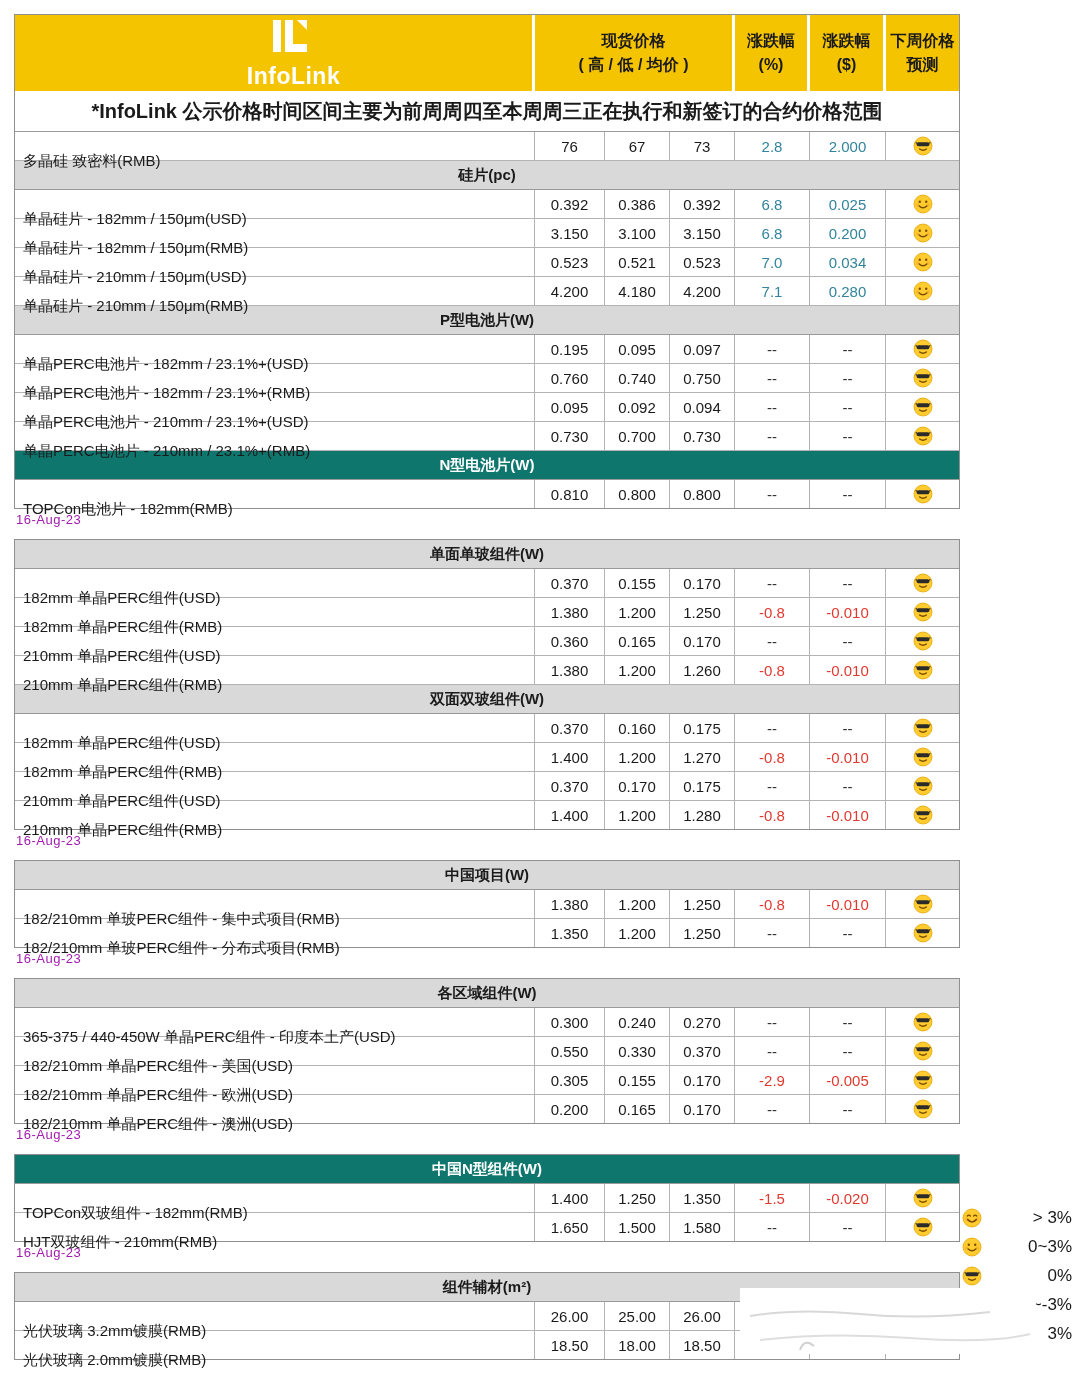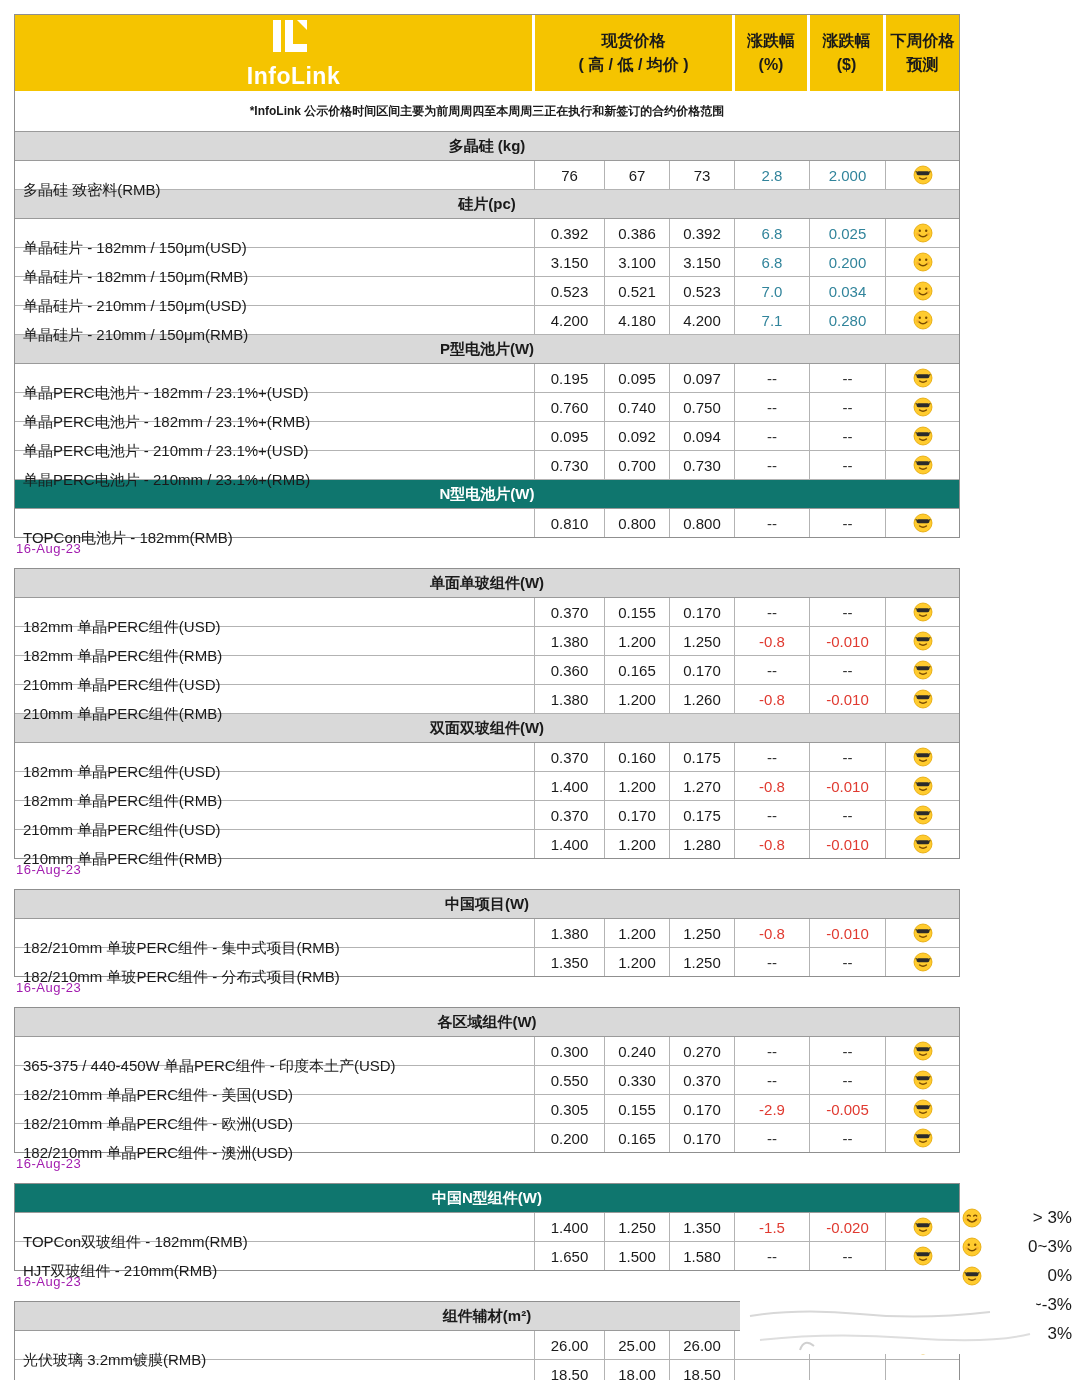--- a/index.html
+++ b/index.html
@@ -18,21 +18,21 @@
   .ycell.brandcell{flex:0 0 517px;flex-direction:column;justify-content:flex-start;padding-left:30px;box-sizing:border-box;}
   .ycell.pricecell{flex:0 0 197px;}
   .ycell.pctcell{flex:0 0 72px;}
   .ycell.usdcell{flex:0 0 73px;}
   .ycell.fcastcell{flex:1 1 auto;}
   .brand-text{margin-left:10px;color:#fff;text-align:left;}
   .brand-name{font-size:23px;font-weight:bold;color:#fff;letter-spacing:0.5px;line-height:1.05;}
   .brand-sub{font-size:9px;color:rgba(255,255,255,0.8);letter-spacing:2.5px;font-weight:bold;text-align:right;}
   
   .note-row{height:40px;display:flex;align-items:center;justify-content:center;
-    font-weight:bold;font-size:12px;border-bottom:1px solid #9a9a9a;background:#fff;}
+    font-weight:bold;font-size:20px;border-bottom:1px solid #9a9a9a;background:#fff;}
   
   .sec-header{height:28px;display:flex;align-items:center;justify-content:center;
     background:#d9d9d9;font-weight:bold;font-size:15px;border-bottom:1px solid #9a9a9a;}
   .sec-header.dark{background:#0f766e;color:#ffffff;}
   .prow{display:flex;height:28px;border-bottom:1px solid #b3b3b3;align-items:stretch;font-size:15px;}
   .prow:last-child{border-bottom:none;}
   .pcell{display:flex;align-items:center;justify-content:center;border-left:1px solid #b3b3b3;box-sizing:border-box;}
   .pcell.label{flex:0 0 519px;justify-content:flex-start;padding-left:8px;border-left:none;margin-top:29px;}
   .pcell.high{flex:0 0 70px;}
   .pcell.low{flex:0 0 65px;}
@@ -89,21 +89,20 @@
         <span>($)</span>
       </div>
       <div class="gap"></div>
       <div class="ycell fcastcell">
         <span>下周价格</span>
         <span>预测</span>
       </div>
     </div>
     <div class="note-row">*InfoLink 公示价格时间区间主要为前周周四至本周周三正在执行和新签订的合约价格范围</div>
     <div>
-        <div class="sec-header">多晶硅 (kg)</div>
         <div class="prow">
           <div class="pcell label">多晶硅 致密料(RMB)</div>
           <div class="pcell high">76</div>
           <div class="pcell low">67</div>
           <div class="pcell avg">73</div>
           <div class="pcell pct pos">2.8</div>
           <div class="pcell usd pos">2.000</div>
           <div class="pcell fcast">
             <svg width="20" height="20" viewBox="0 0 20 20">
               <circle cx="10" cy="10" r="9" fill="#FFCB2E" stroke="#E2A500" stroke-width="0.8"></circle>

